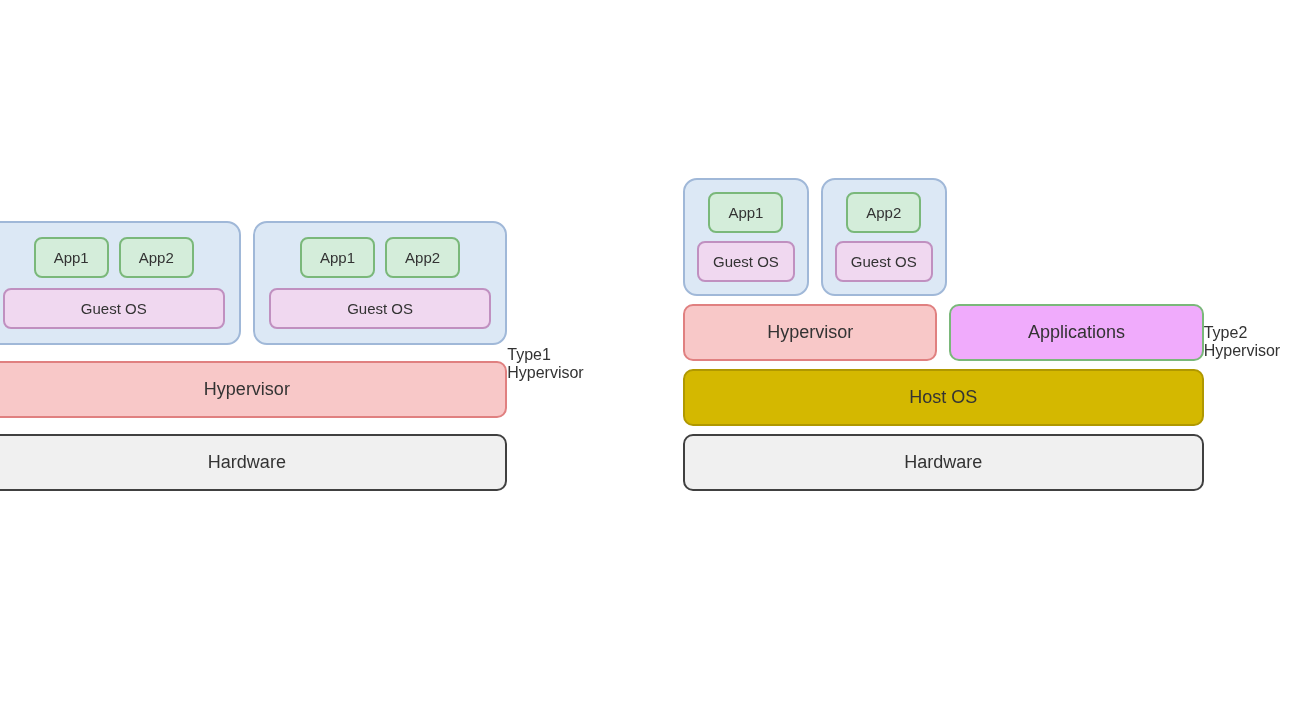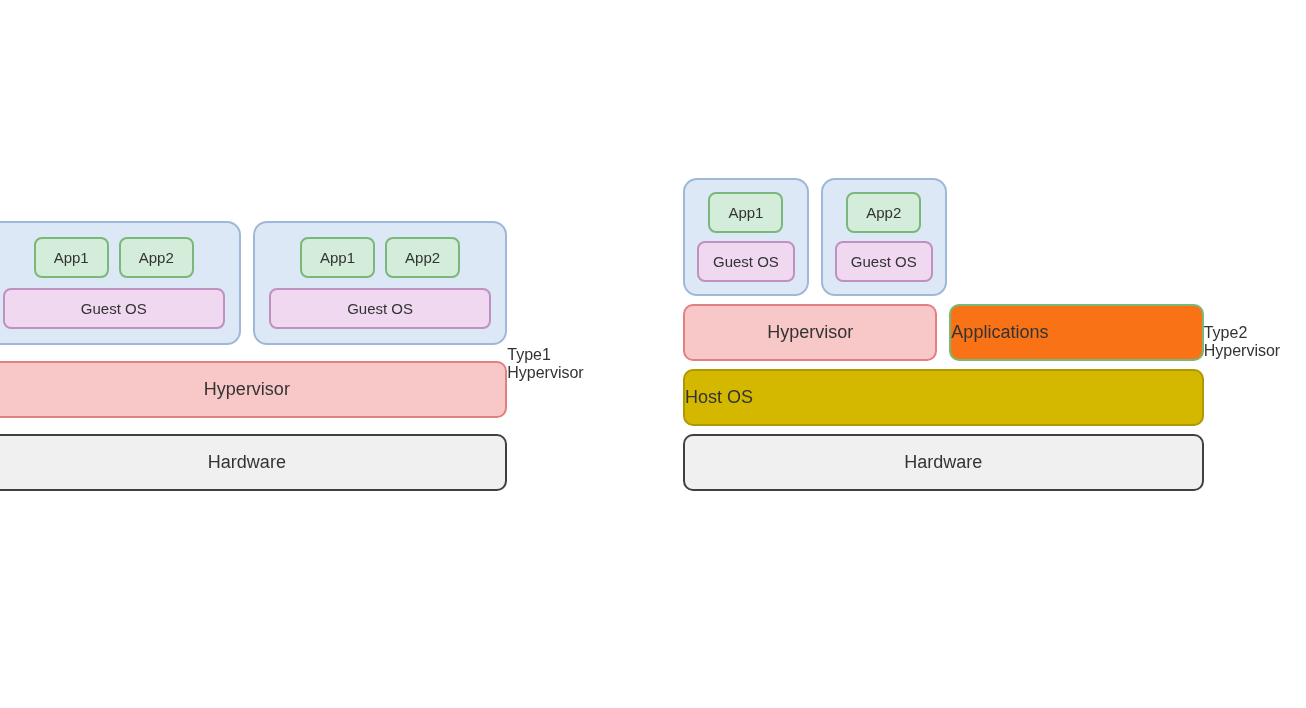--- a/index.html
+++ b/index.html
@@ -153,35 +153,37 @@
       background: #f8c8c8;
       border: 2px solid #e08080;
       border-radius: 10px;
       padding: 16px 0;
       font-size: 18px;
       color: #333;
       text-align: center;
       flex: 1;
     }
     .type2-applications {
-      background: #f97316;
+      background: #f0abfc;
       border: 2px solid #7ab87a;
       border-radius: 10px;
       padding: 16px 0;
       font-size: 18px;
       color: #333;
+      text-align: center;
       flex: 1;
     }
     .host-os-box {
       background: #d4b800;
       border: 2px solid #b09800;
       border-radius: 10px;
       padding: 16px 0;
       font-size: 18px;
       color: #333;
+      text-align: center;
       width: 100%;
     }
   </style>
 </head>
 <body>
 
 <div class="main-container">
 
   <div class="diagram">
     <div class="type1-wrapper">

